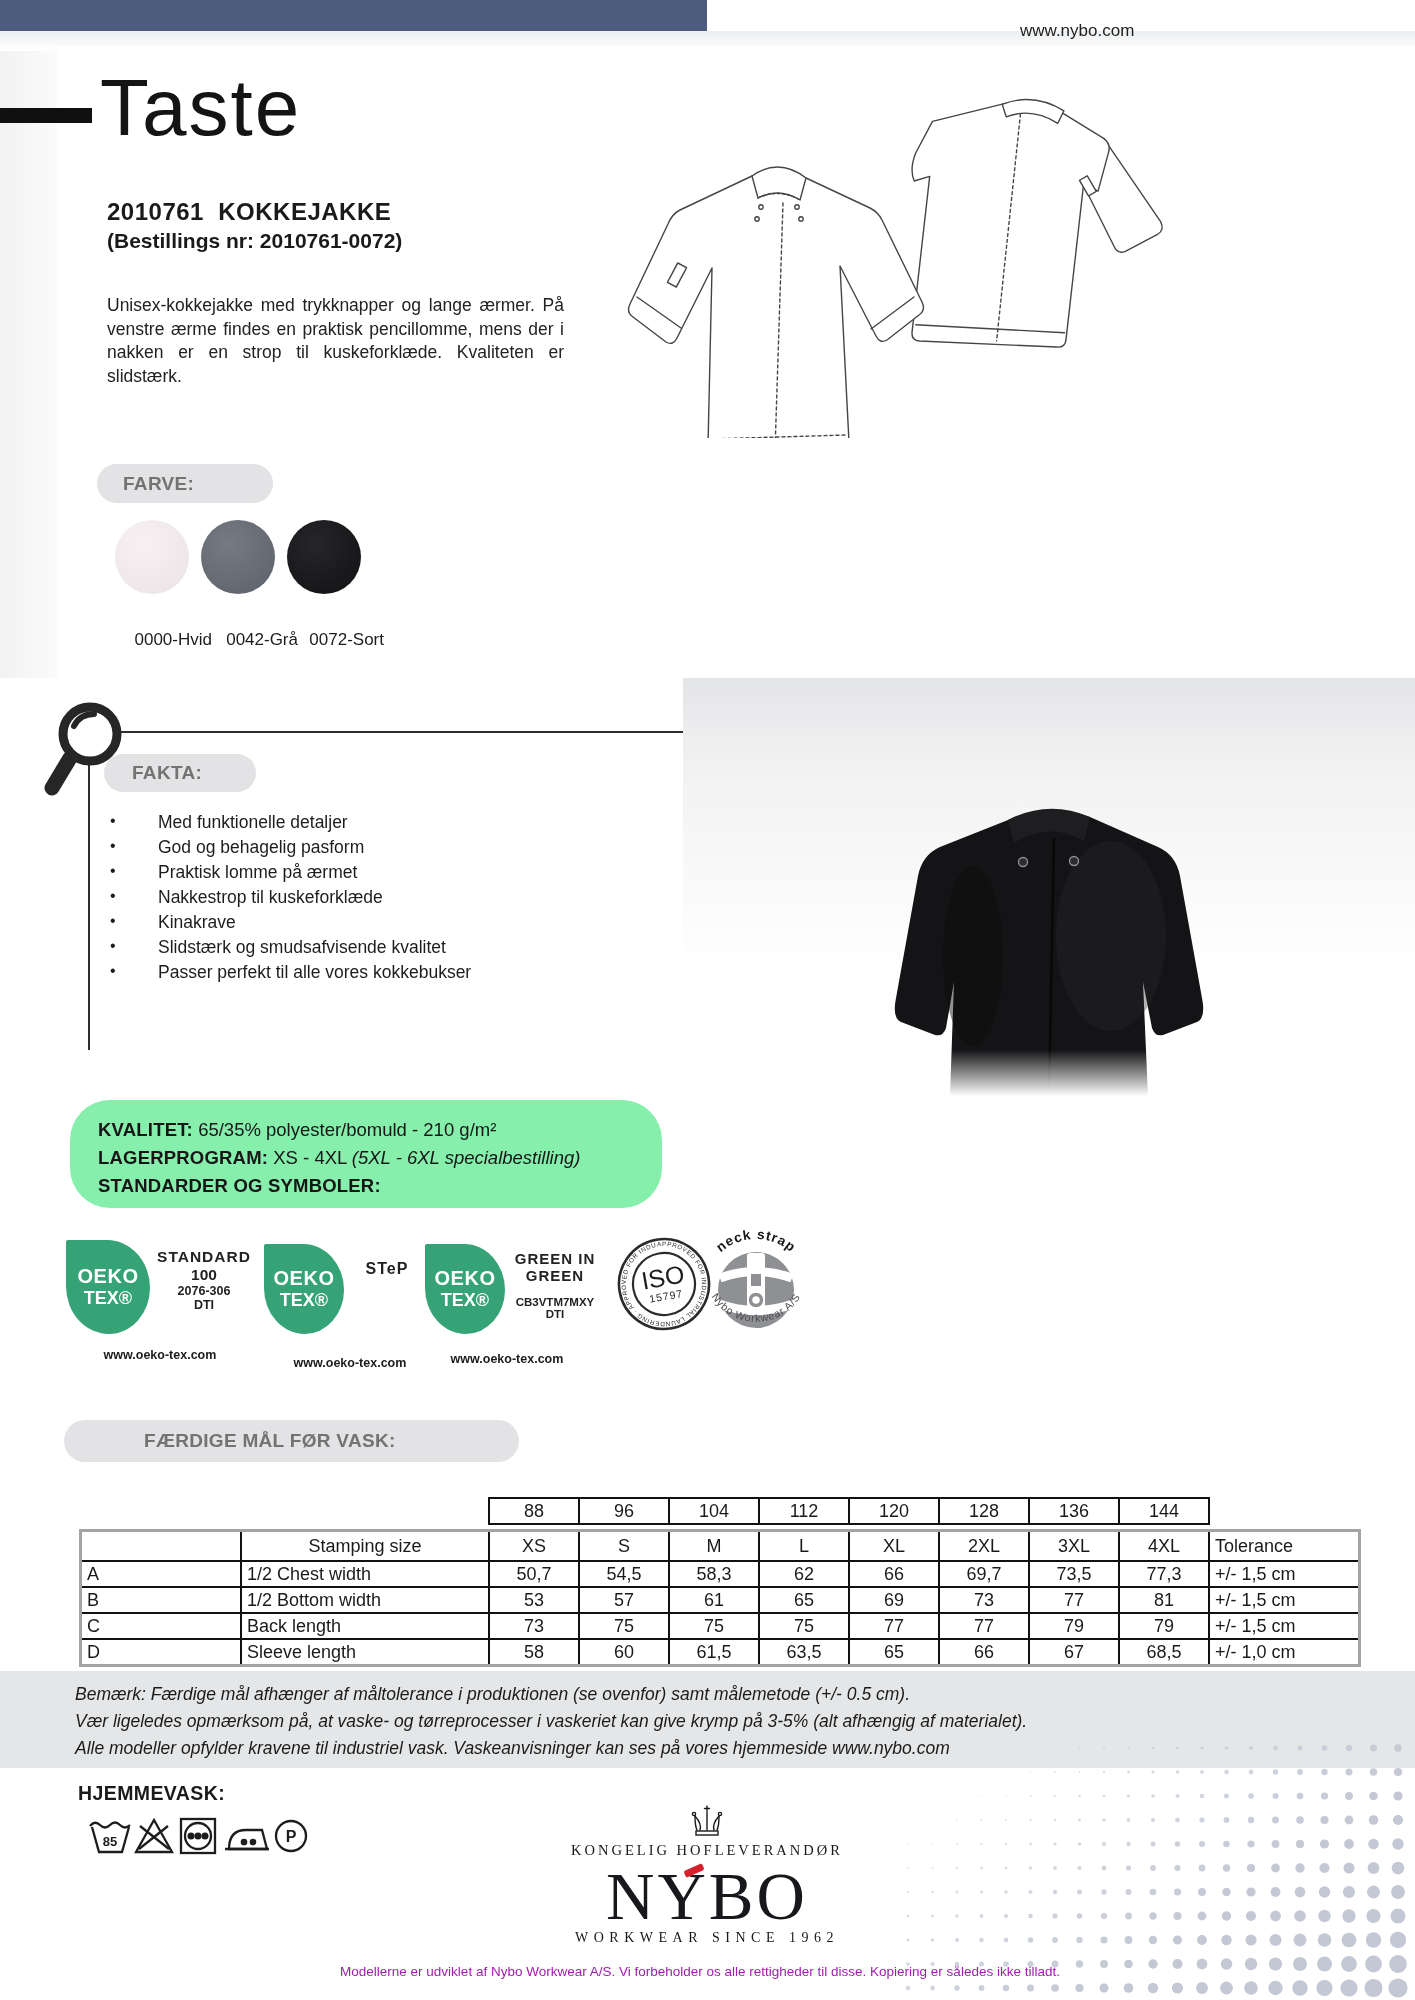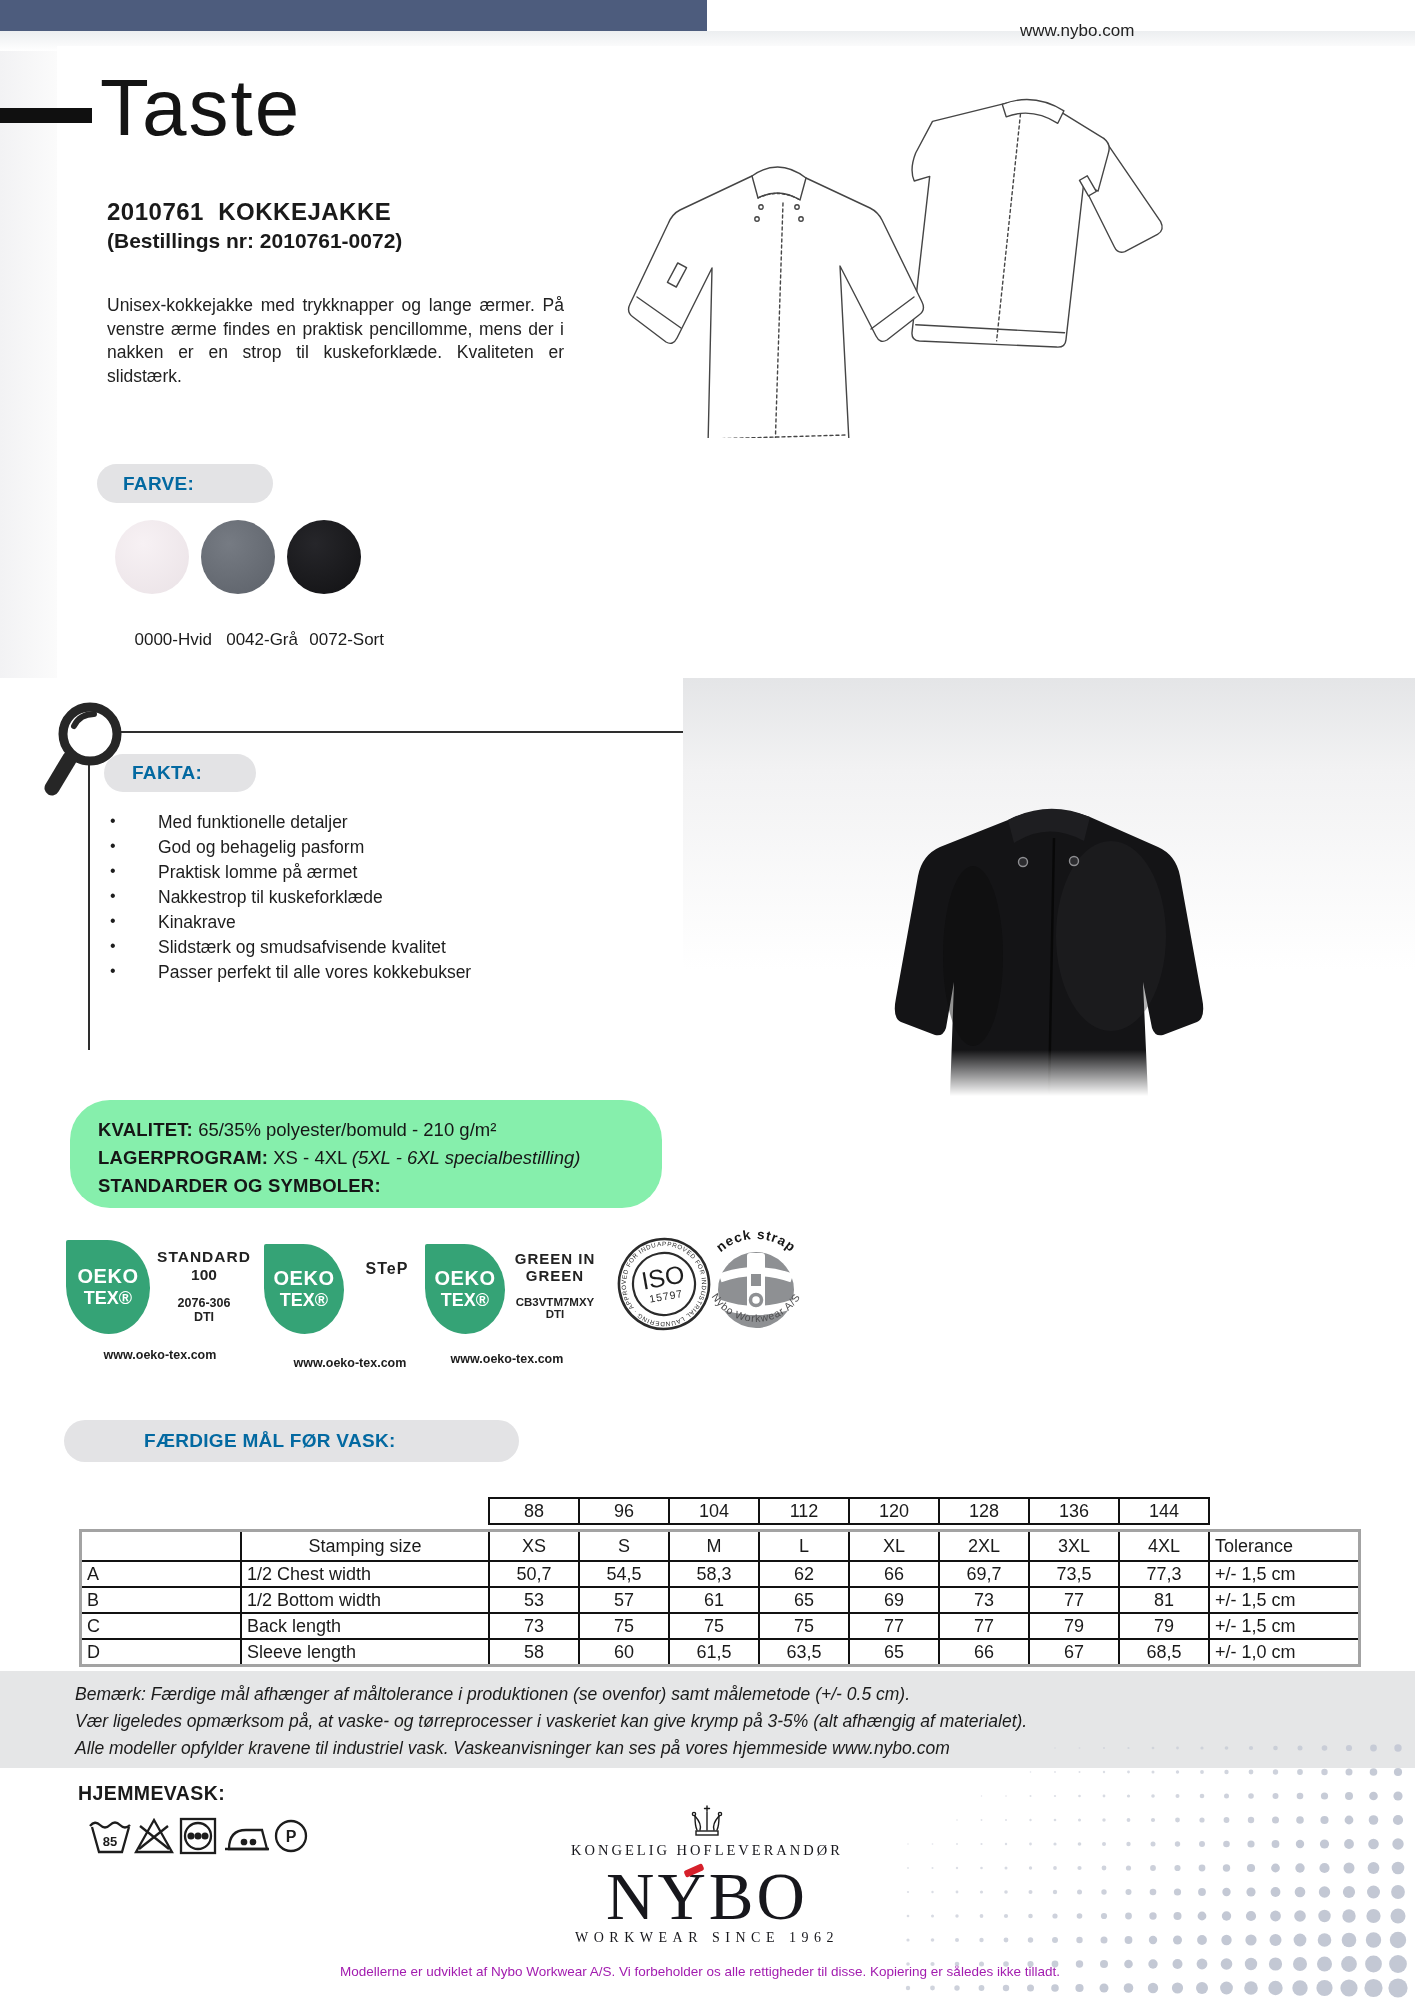--- a/index.html
+++ b/index.html
@@ -17,21 +17,21 @@
   .title-dash{left:0;top:108px;width:92px;height:15px;background:#101010;}
   .brand-title{left:100px;top:62px;font-size:80px;font-weight:400;letter-spacing:2px;color:#141414;}
 
   .product-title{left:107px;top:198px;font-size:24px;font-weight:bold;letter-spacing:0.5px;white-space:pre;}
   .product-order{left:107px;top:229px;font-size:21px;font-weight:bold;}
   .product-desc{left:107px;top:294px;width:457px;font-size:17.5px;line-height:23.5px;text-align:justify;color:#222;}
 
   .tech-svg{left:612px;top:88px;}
 
   .pill{background:#e3e3e5;border-radius:21px;display:flex;align-items:center;
-        font-weight:bold;font-size:19px;color:#0369a1;letter-spacing:0.3px;}
+        font-weight:bold;font-size:19px;color:#737373;letter-spacing:0.3px;}
   .farve-pill{left:97px;top:464px;width:176px;height:39px;padding-left:26px;box-sizing:border-box;}
   .fakta-pill{left:104px;top:754px;width:152px;height:38px;padding-left:28px;box-sizing:border-box;}
   .maal-pill{left:64px;top:1420px;width:455px;height:42px;padding-left:80px;box-sizing:border-box;}
 
   .swatch-row{left:0;top:0;}
   .swatch{position:absolute;width:74px;height:74px;border-radius:50%;}
   .swatch-label{position:absolute;width:120px;text-align:right;font-size:17px;color:#1c1c1c;}
 
   
   .fakta-line{background:#2e2e2e;}
@@ -218,21 +218,21 @@
     </div>
   </div>
 
   <div class="abs drop" style="left:66px;top:1240px;width:84px;height:94px;">
     <span class="l1">OEKO</span>
     <span class="l2">TEX®</span>
   </div>
   <div class="cert-col" style="left:152px;top:1248px;width:104px;">
     <div style="font-size:15.5px;letter-spacing:1px;">STANDARD</div>
     <div style="font-size:15.5px;">100</div>
-    <div style="font-size:12.5px;margin-top:12px;">2076-306</div>
+    <div style="font-size:12.5px;">2076-306</div>
     <div style="font-size:12.5px;">DTI</div>
   </div>
   <div class="cert-url" style="left:60px;top:1348px;">www.oeko-tex.com</div>
 
   <div class="abs drop" style="left:264px;top:1244px;width:80px;height:90px;">
     <span class="l1">OEKO</span>
     <span class="l2">TEX®</span>
   </div>
   <div class="cert-col" style="left:352px;top:1260px;width:70px;">
     <div style="font-size:16px;letter-spacing:1px;">STeP</div>

